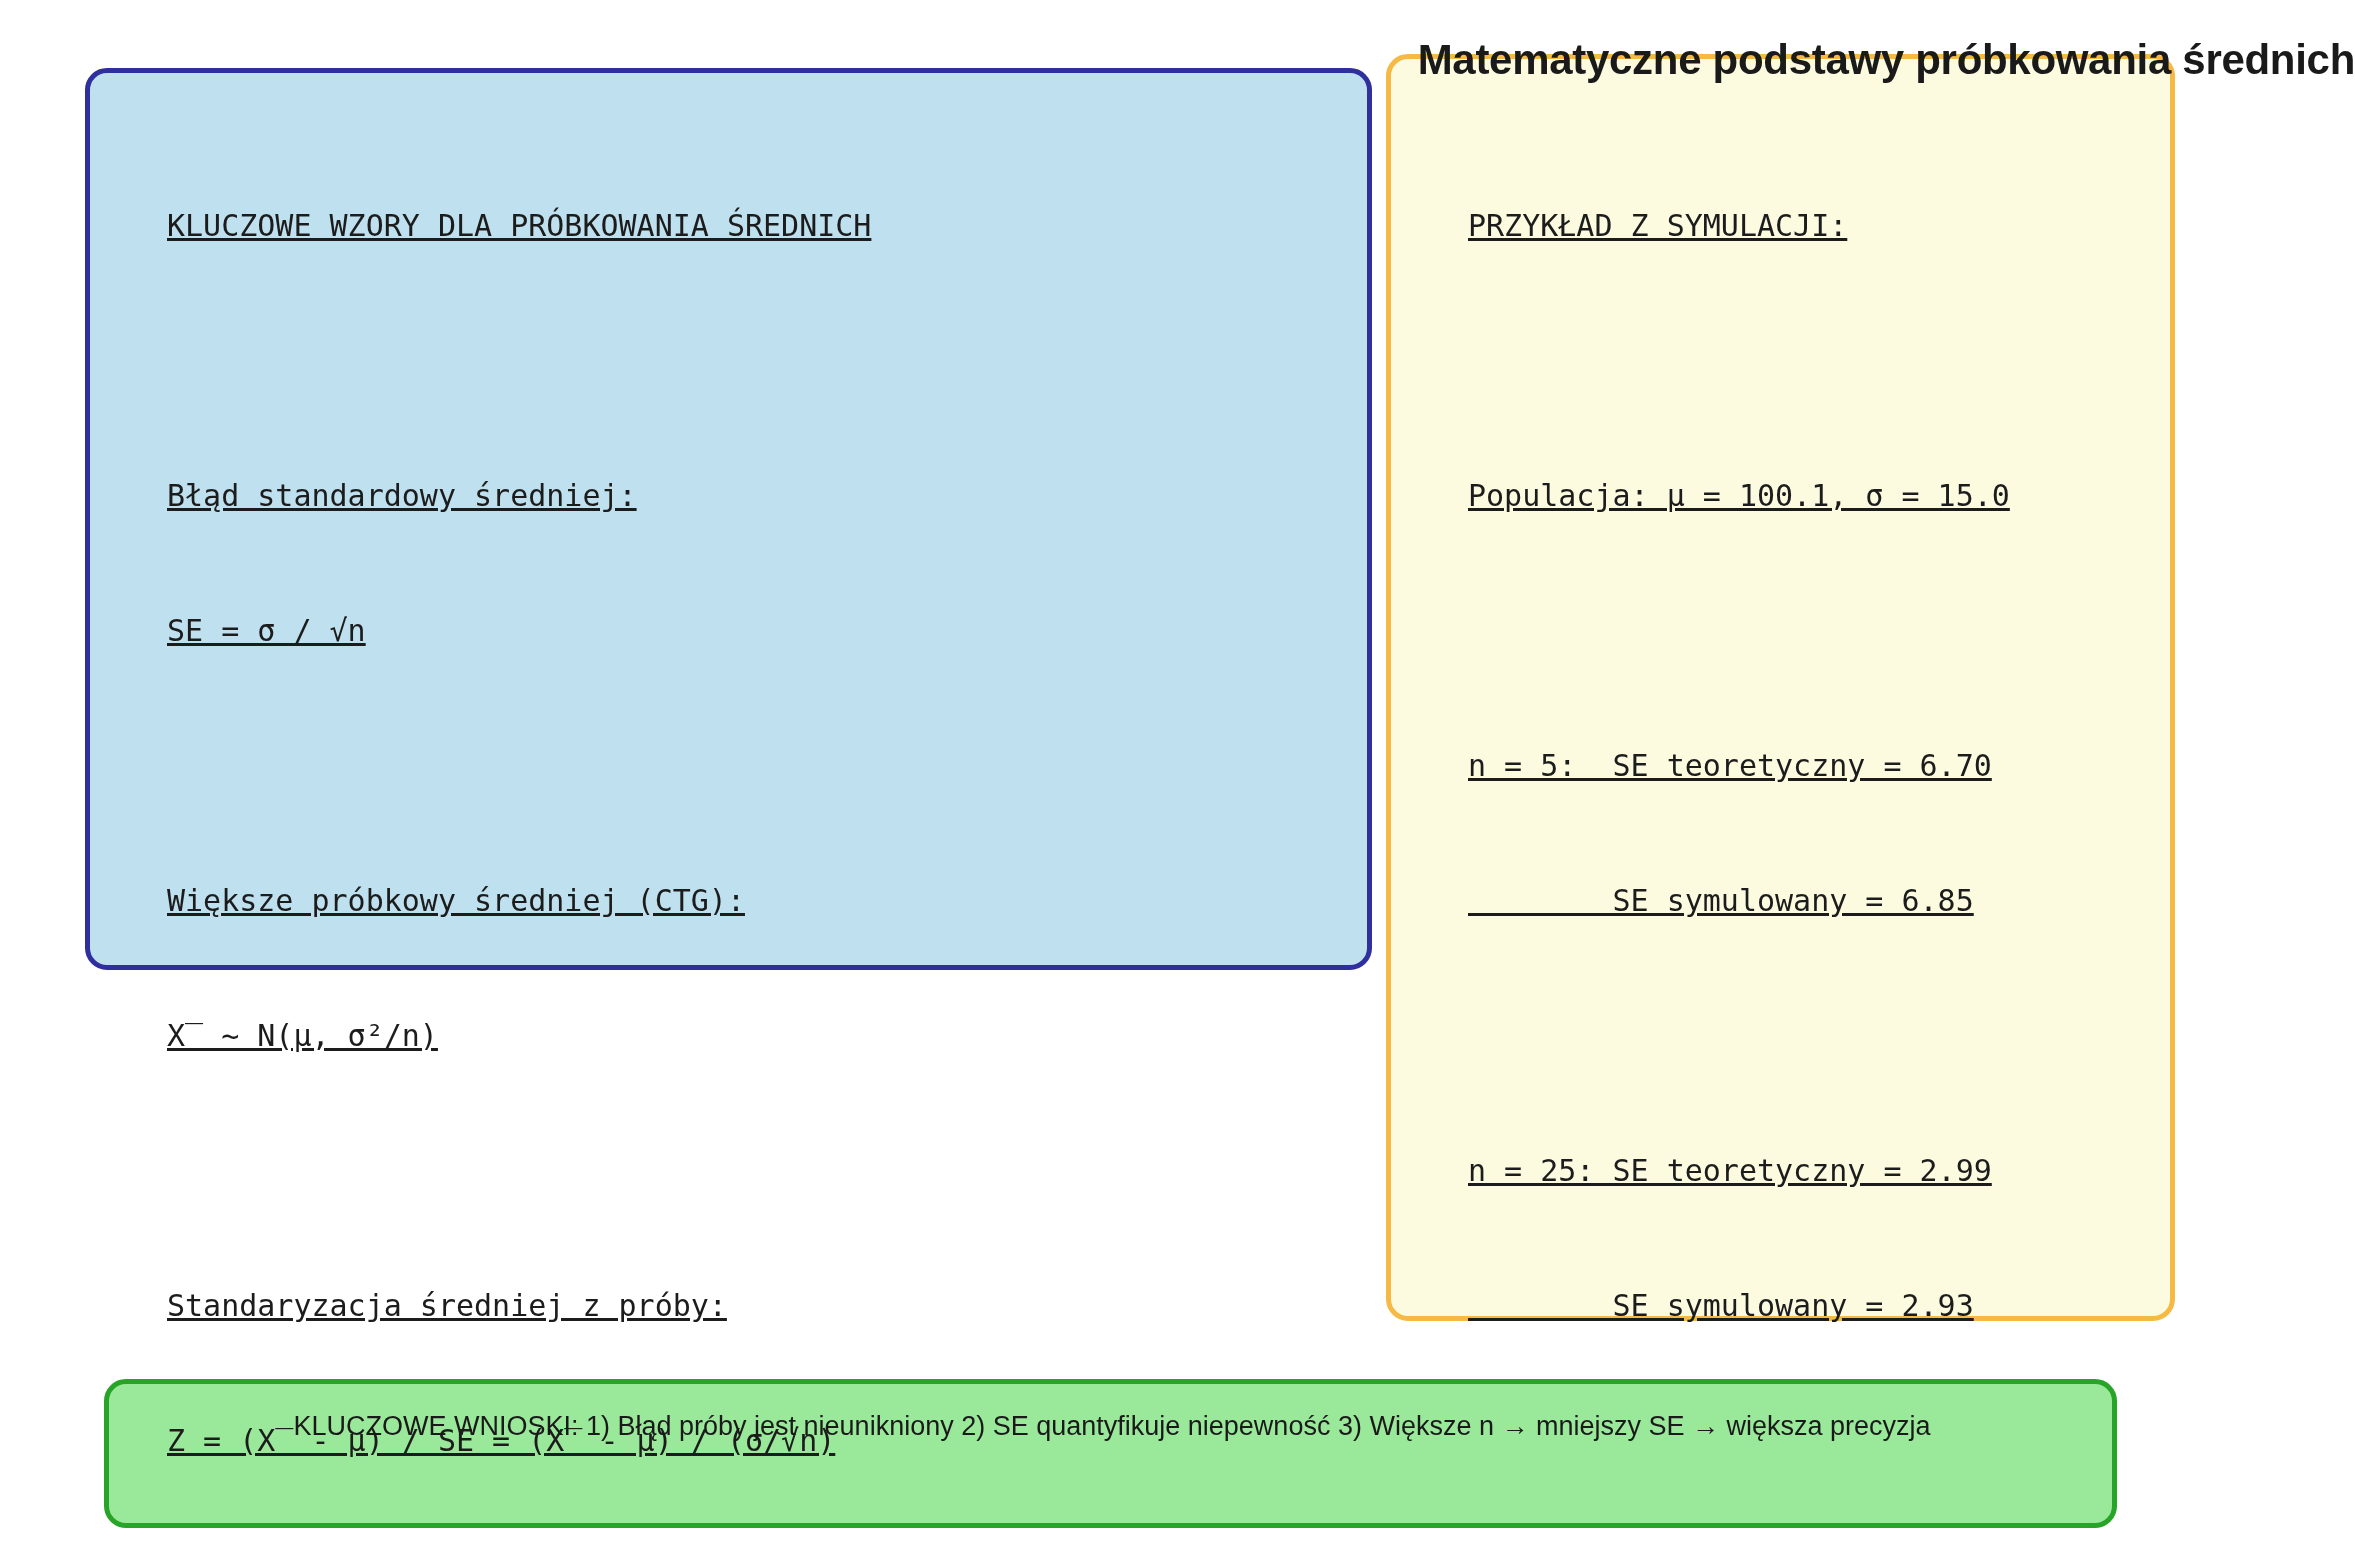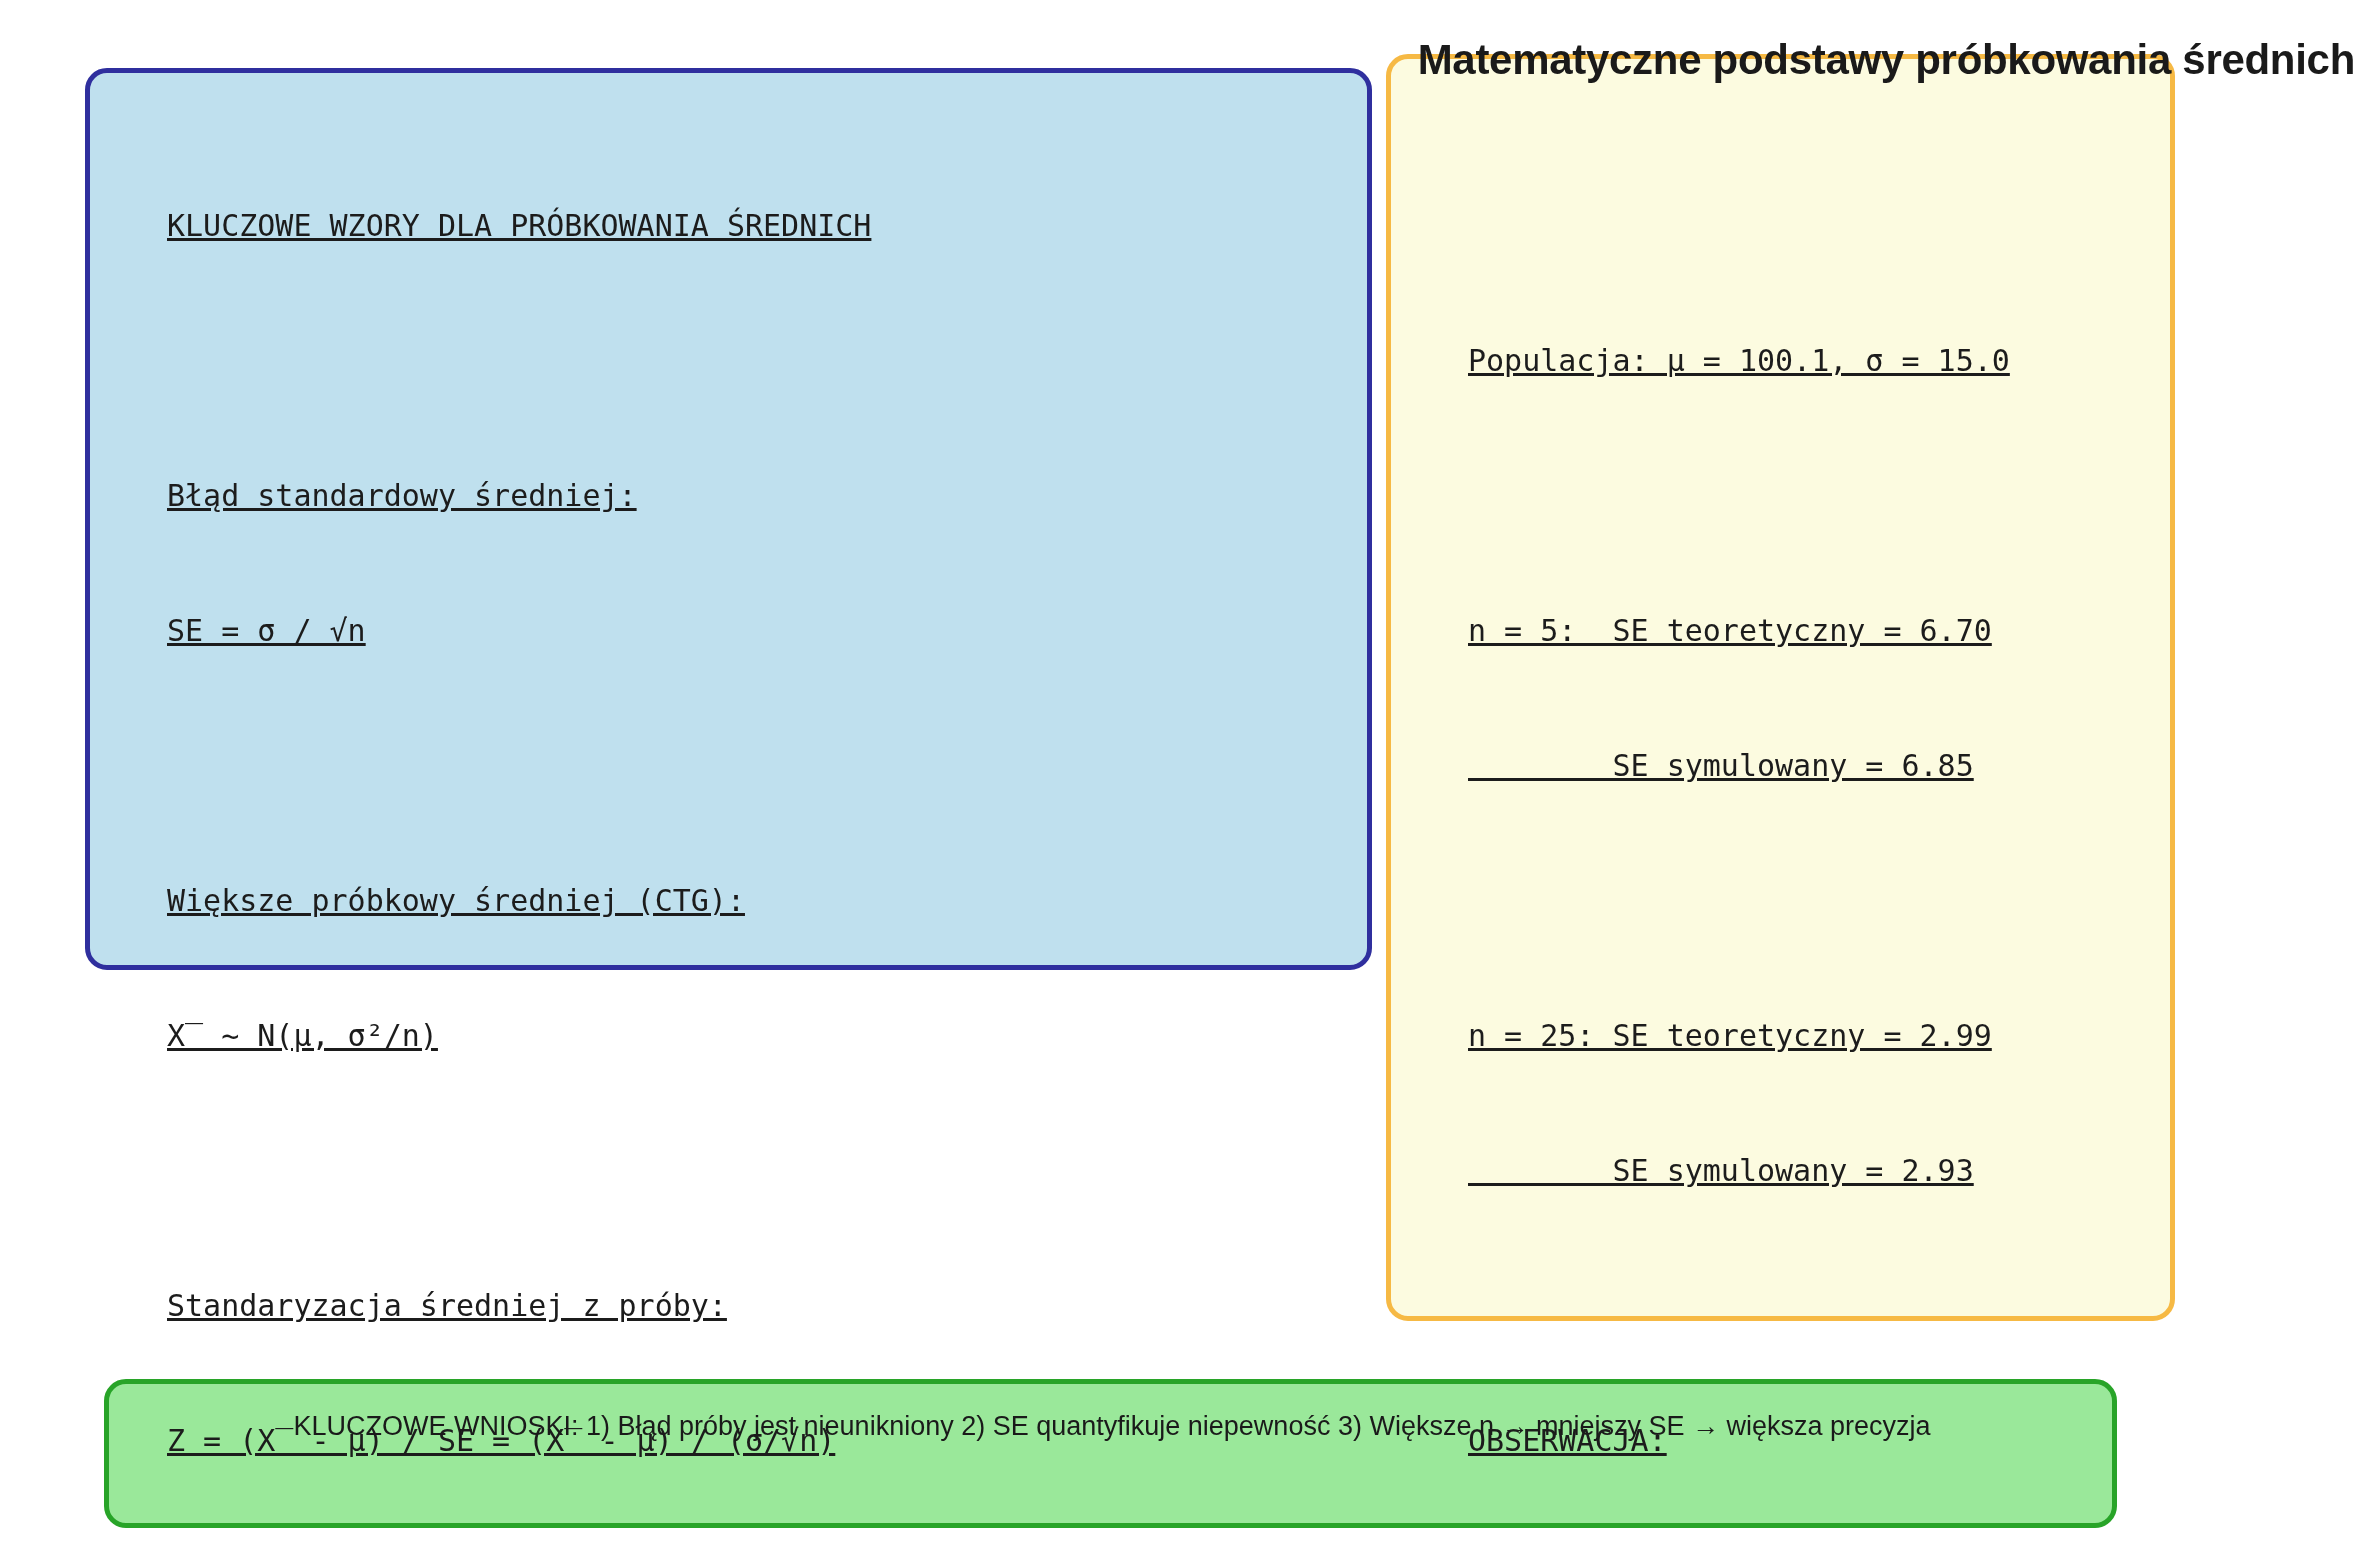--- a/index.html
+++ b/index.html
@@ -133,20 +133,21 @@
   <span class="ln">Standaryzacja średniej z próby:</span>
   <span class="ln">Z = (X‾ - μ) / SE = (X‾ - μ) / (σ/√n)</span>
   <span class="ln"></span>
   
   
   
   
 </div>
 
 <div class="mono-block right-text">
+  <span class="ln">PRZYKŁAD Z SYMULACJI:</span>
   <span class="ln"></span>
   <span class="ln">Populacja: μ = 100.1, σ = 15.0</span>
   <span class="ln"></span>
   <span class="ln">n = 5:  SE teoretyczny = 6.70</span>
   <span class="ln">        SE symulowany = 6.85</span>
   <span class="ln"></span>
   <span class="ln">n = 25: SE teoretyczny = 2.99</span>
   <span class="ln">        SE symulowany = 2.93</span>
   <span class="ln"></span>
   <span class="ln">OBSERWACJA:</span>

